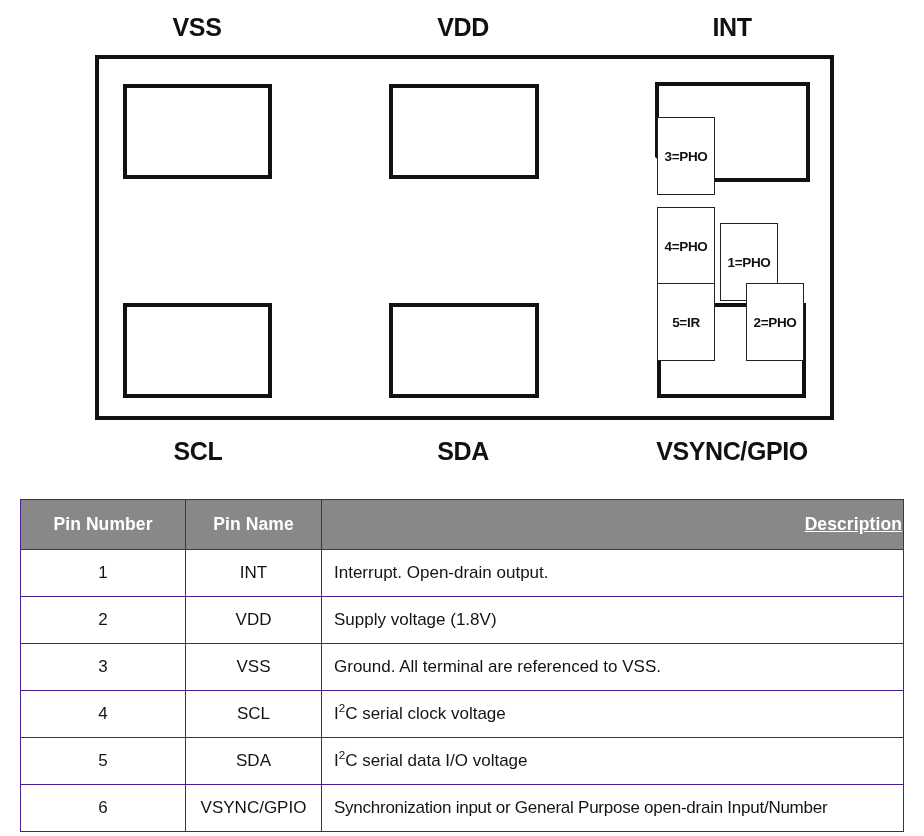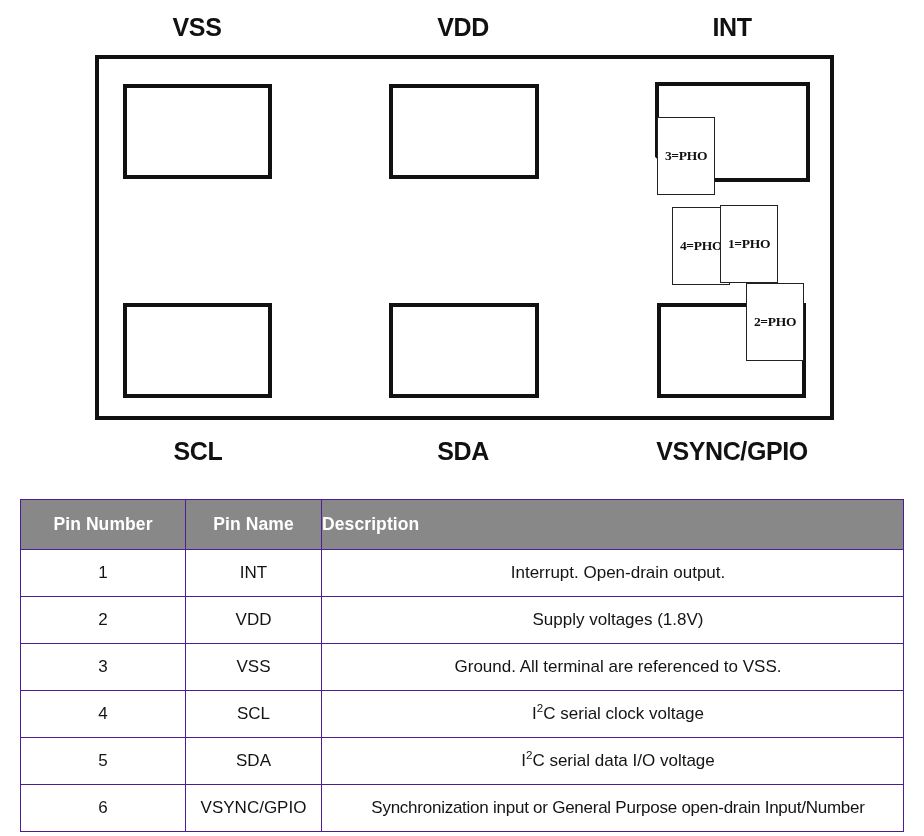--- a/index.html
+++ b/index.html
@@ -60,21 +60,20 @@
     background: transparent;
   }
   .pad-chamfer svg { display: block; }
 
   .sensor-grid {
     position: absolute;
     left: 657px;
     top: 117px;
     width: 121px;
     height: 243px;
-    font-family: Liberation Serif, serif;
   }
   .sensor-cell {
     position: absolute;
     width: 58px;
     height: 78px;
     border: 1.6px solid #222222;
     box-sizing: border-box;
     background: #ffffff;
     display: flex;
     align-items: center;
@@ -106,21 +105,21 @@
     background: #888888;
     color: #ffffff;
     font-weight: bold;
     font-size: 17.5px;
     height: 47px;
     text-align: center;
     letter-spacing: 0.1px;
   }
   .col-num  { width: 162px; text-align: center; }
   .col-name { width: 133px; text-align: center; }
-  .col-desc { text-align: center; padding-left: 12px !important; }
+  .col-desc { text-align: left; padding-left: 12px !important; }
   .desc-tight { letter-spacing: -0.25px; }
   sup { font-size: 0.68em; vertical-align: super; line-height: 0; }
 </style>
 </head>
 <body>
 
 <div id="pinout-diagram">
 
   <div class="pad-label" style="left:197px; top:13px;">VSS</div>
   <div class="pad-label" style="left:463px; top:13px;">VDD</div>
@@ -140,49 +139,50 @@
 
   <div class="pad" style="left:123px; top:303px; width:149px; height:95px;"></div>
 
   <div class="pad" style="left:389px; top:303px; width:150px; height:95px;"></div>
 
   <div class="pad" style="left:657px; top:303px; width:149px; height:95px;"></div>
 
   <div class="sensor-grid">
     <div class="sensor-cell" style="left:0px;  top:0px;">3=PHO</div>
 
-    <div class="sensor-cell" style="left:15px;  top:90px;">4=PHO</div>
-    <div class="sensor-cell" style="left:63px; top:88px;">1=PHO</div>
-
+    <div class="sensor-cell" style="left:0px;  top:90px;">4=PHO</div>
+    <div class="sensor-cell" style="left:63px; top:106px;">1=PHO</div>
+
+    <div class="sensor-cell" style="left:0px;  top:166px;">5=IR</div>
     <div class="sensor-cell" style="left:63px; top:166px;margin-left:26px;">2=PHO</div>
   </div>
 
   <div class="pad-label" style="left:198px; top:437px;">SCL</div>
   <div class="pad-label" style="left:463px; top:437px;">SDA</div>
   <div class="pad-label" style="left:732px; top:437px;">VSYNC/GPIO</div>
 </div>
 
 <table id="pin-table">
   <thead>
     <tr>
       <th class="col-num">Pin Number</th>
       <th class="col-name">Pin Name</th>
-      <th class="col-desc" style="text-align:left; padding-left:0 !important;">Description</th>
+      <th class="col-desc" style="text-align:right; padding-left:0 !important;text-decoration:underline;">Description</th>
     </tr>
   </thead>
   <tbody>
     <tr>
       <td class="col-num">1</td>
       <td class="col-name">INT</td>
       <td class="col-desc"><span></span><sup></sup><span>Interrupt. Open-drain output.</span></td>
     </tr>
     <tr>
       <td class="col-num">2</td>
       <td class="col-name">VDD</td>
-      <td class="col-desc"><span></span><sup></sup><span>Supply voltages (1.8V)</span></td>
+      <td class="col-desc"><span></span><sup></sup><span>Supply voltage (1.8V)</span></td>
     </tr>
     <tr>
       <td class="col-num">3</td>
       <td class="col-name">VSS</td>
       <td class="col-desc"><span></span><sup></sup><span>Ground. All terminal are referenced to VSS.</span></td>
     </tr>
     <tr>
       <td class="col-num">4</td>
       <td class="col-name">SCL</td>
       <td class="col-desc"><span>I</span><sup>2</sup><span>C serial clock voltage</span></td>

